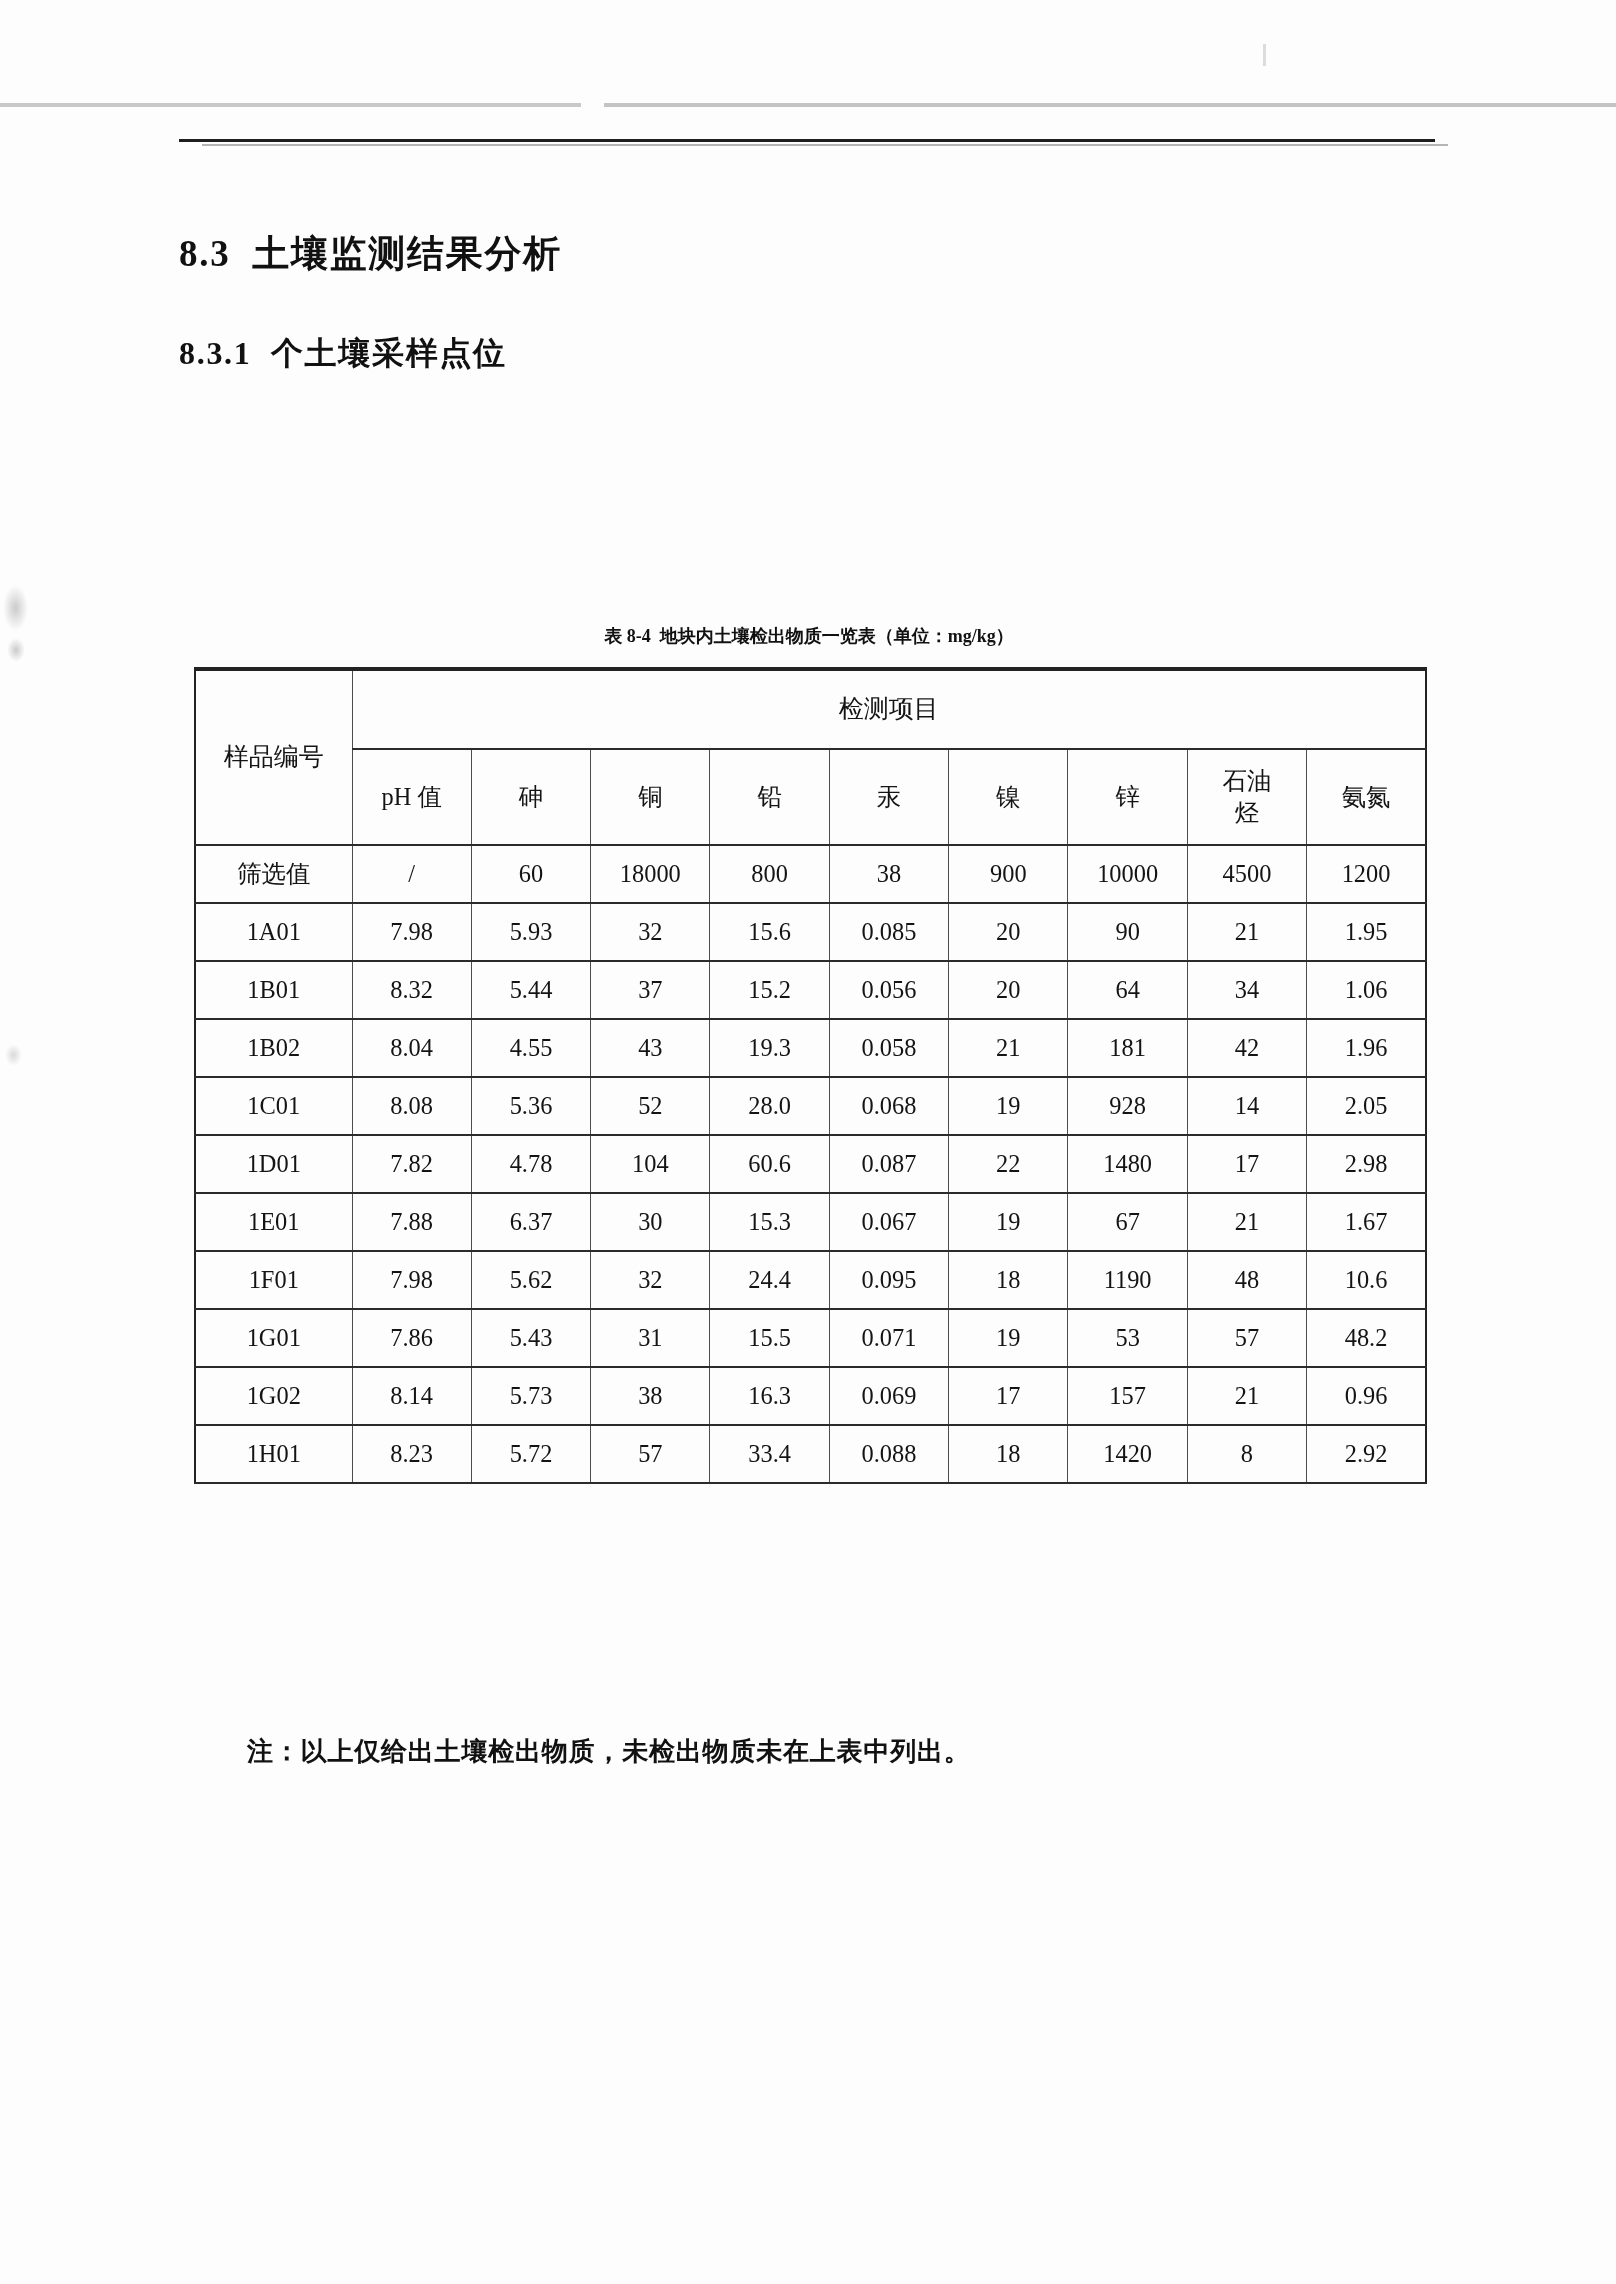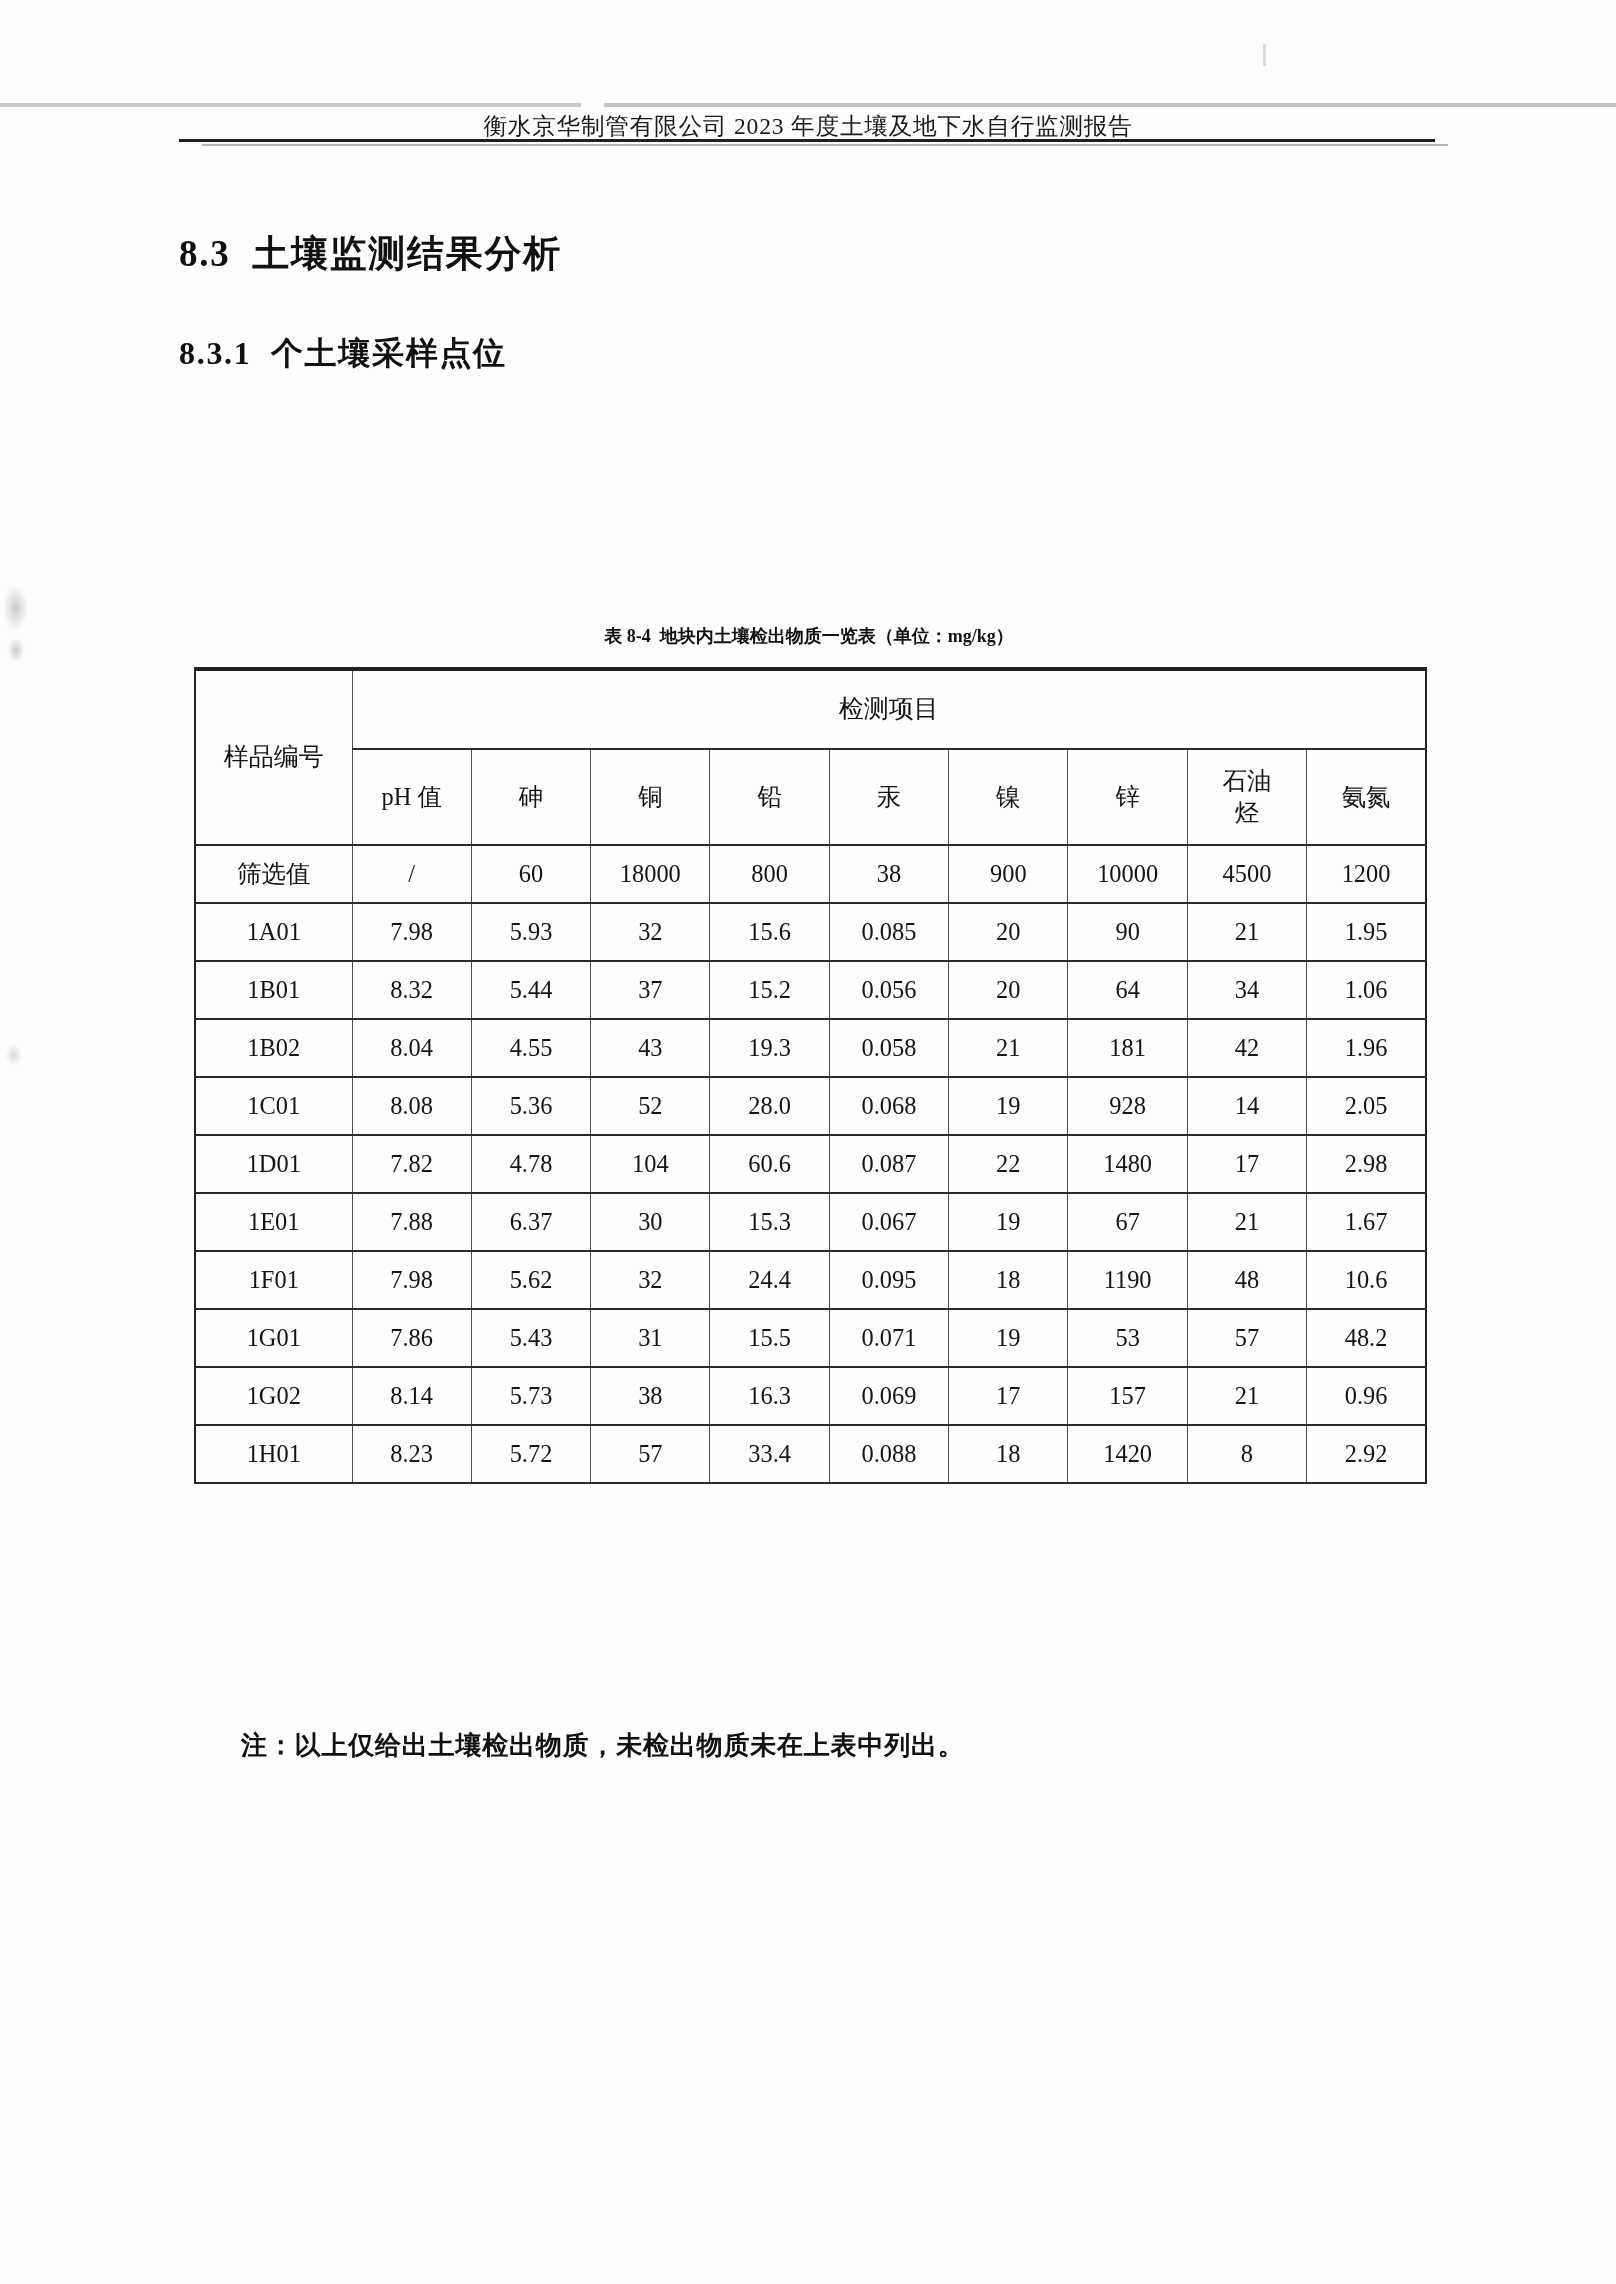--- a/index.html
+++ b/index.html
@@ -55,41 +55,40 @@
   }
   table.soil col.label-col{width:157px;}
   table.soil thead tr.r1{height:80px;}
   table.soil thead tr.r2{height:96px;}
   table.soil tbody tr{height:58px;}
   table.soil th{white-space:pre-line;line-height:1.3;}
   table.soil .corner{font-size:25px;}
   table.soil .group{font-size:25px;}
 
   .note{
-    position:absolute;top:1722px;left:235px;margin:6px;
+    position:absolute;top:1722px;left:235px;margin:12px;
     font-size:26px;font-weight:bold;letter-spacing:0.8px;color:#111;
   }
   .page-number{
     position:absolute;top:2196px;left:0;width:1616px;text-align:center;
     font-size:24.4px;color:#1a1a1a;
   }
 </style>
 </head>
 <body>
 
 <div class="page">
 
   <div class="scanline seg-left"></div>
   <div class="scanline seg-right"></div>
   <div class="vline-artifact"></div>
   <div class="smudge s1"></div>
   <div class="smudge s2"></div>
   <div class="smudge s3"></div>
 
-  <div class="header-title">衡水京华制管有限公司 2023 年度土壤及地下水自行监测报告</div>
   <div class="header-rule"></div>
   <div class="header-rule-shadow"></div>
 
   <h1 class="h1">8.3  土壤监测结果分析</h1>
   <h2 class="h2">8.3.1  个土壤采样点位</h2>
 
 
   <div class="table-title">表 8-4  地块内土壤检出物质一览表（单位：mg/kg）</div>
 
   <table class="soil">

